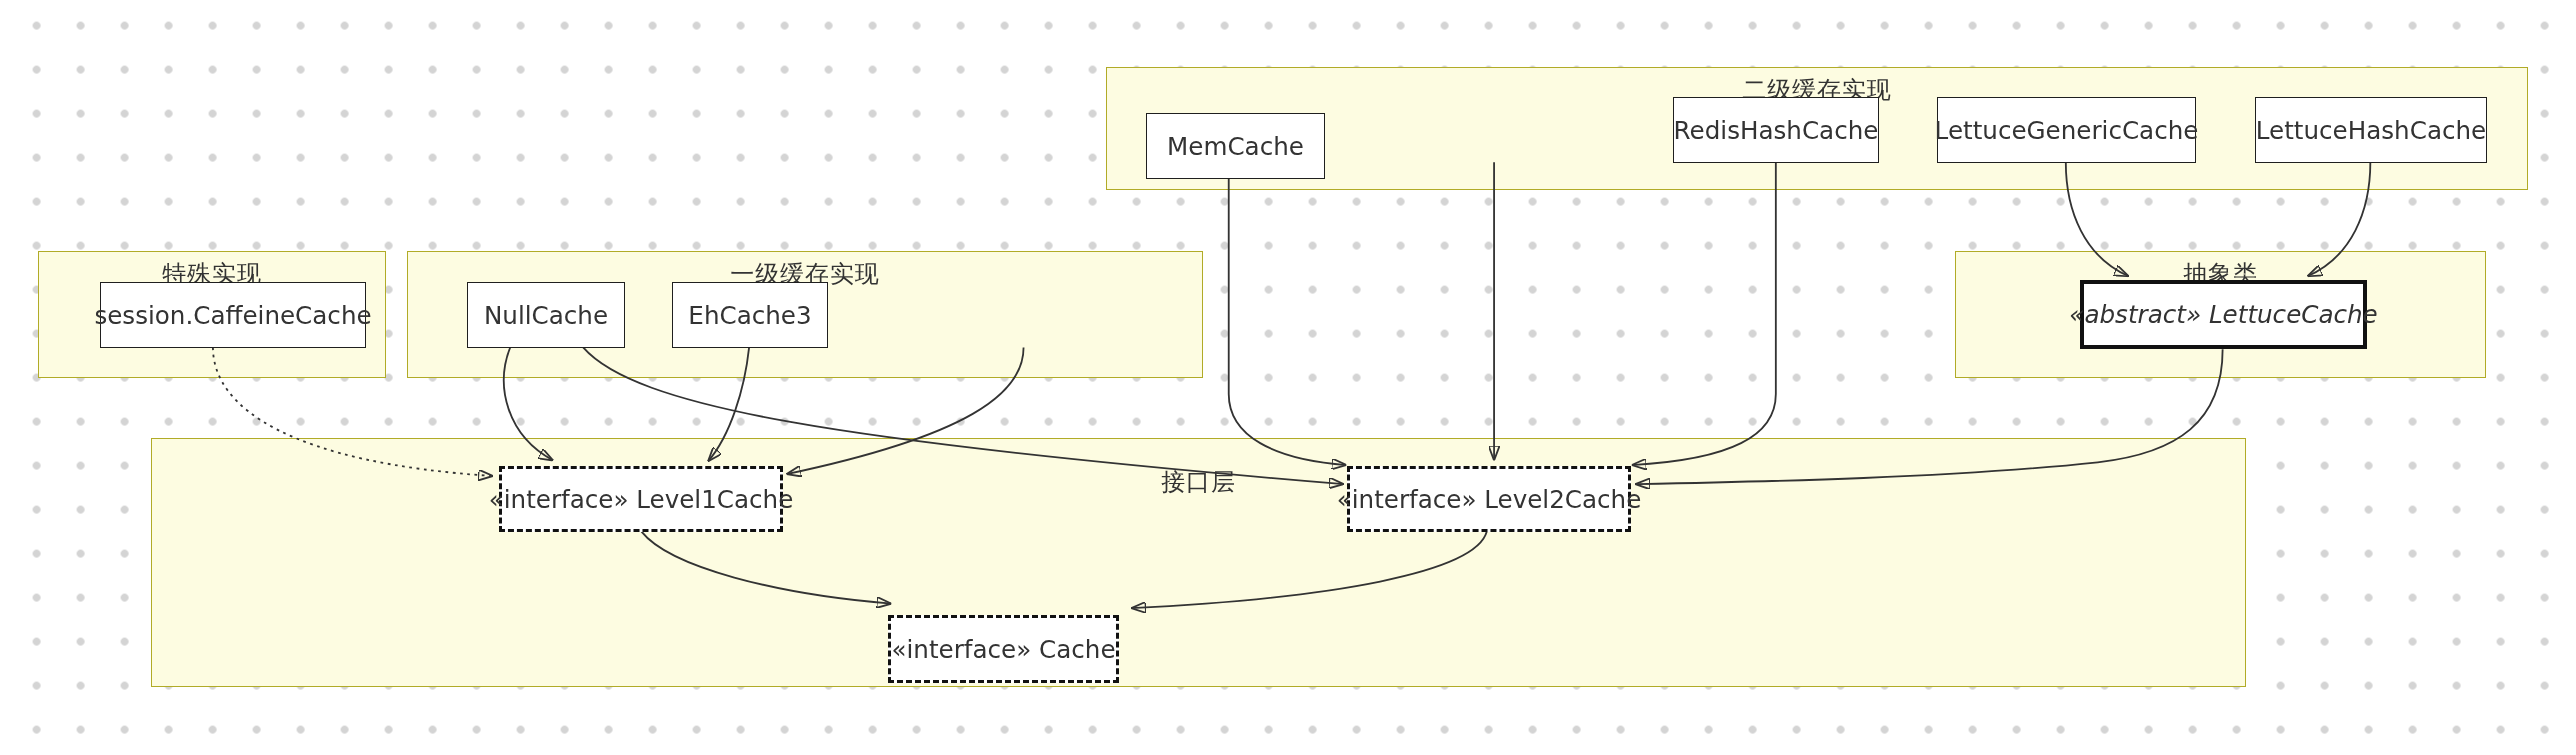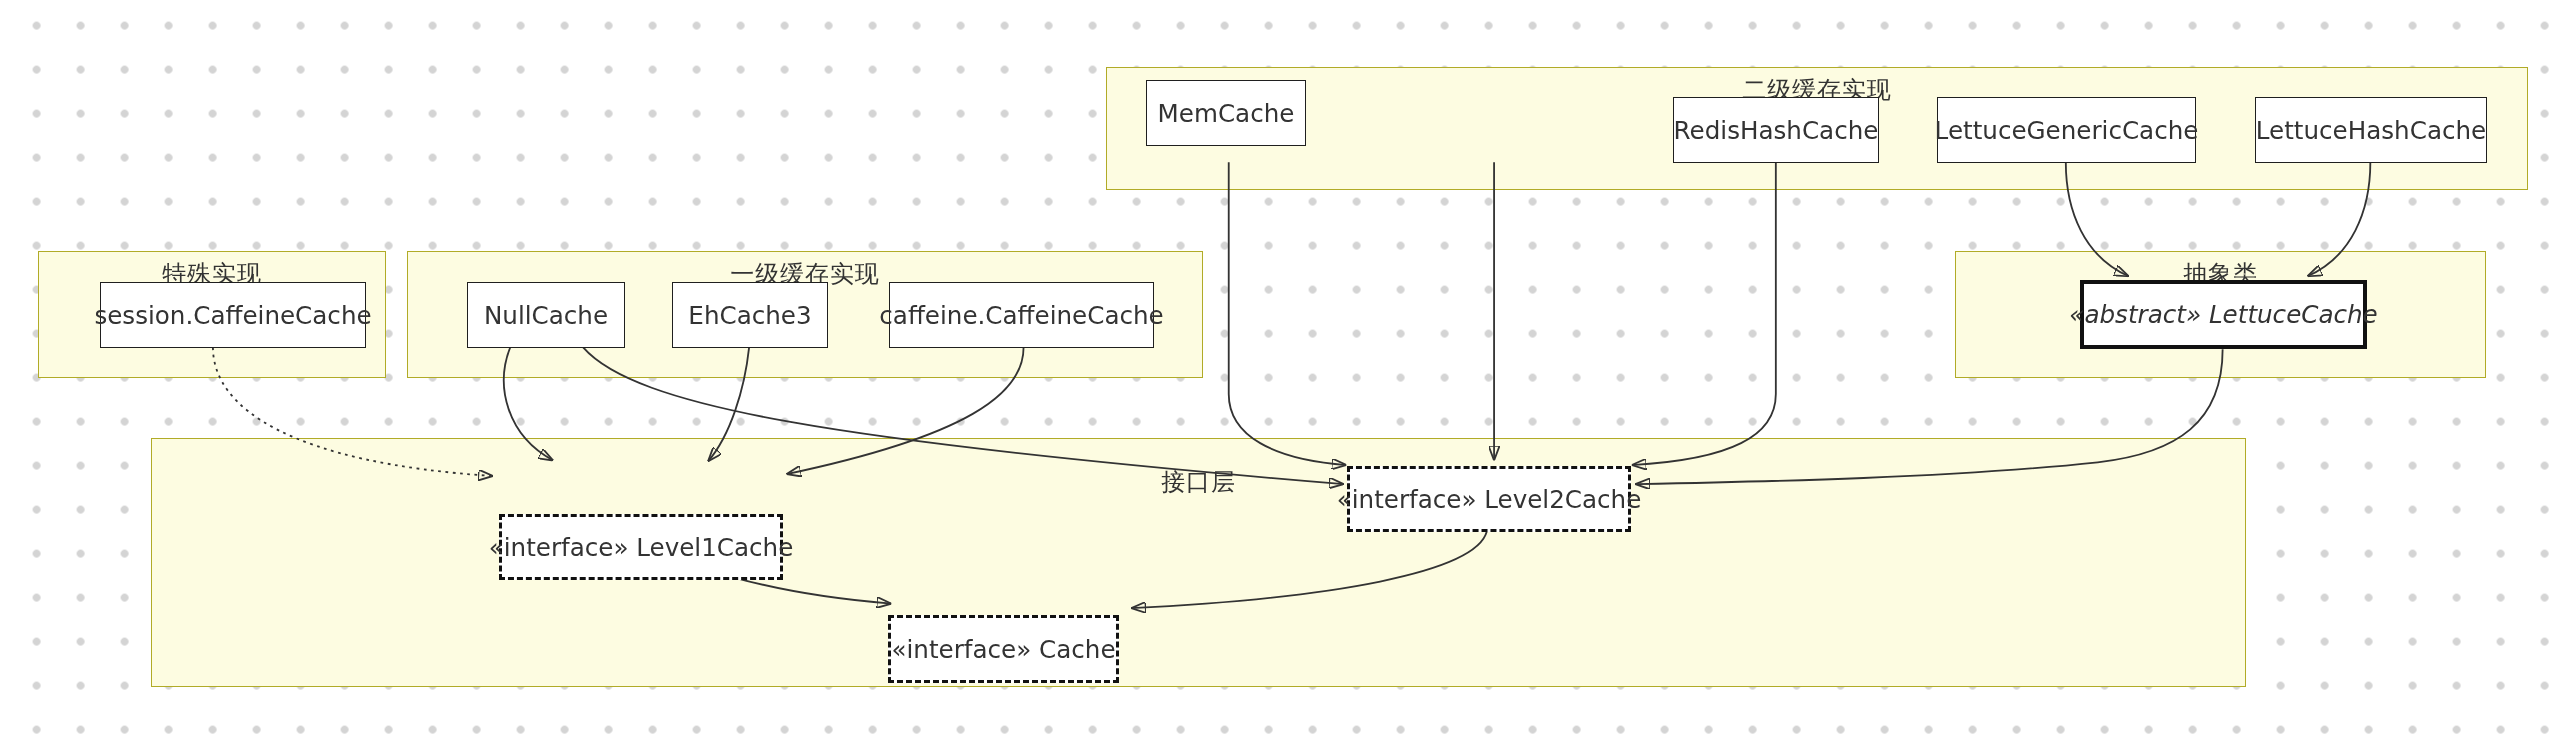--- a/index.html
+++ b/index.html
@@ -33,31 +33,31 @@
   svg.edges path.dotted{ stroke-dasharray:3 5; }
 
   
   #g-special    { left:38px;   top:251px; width:348px;  height:127px; }
   #g-level1impl { left:407px;  top:251px; width:796px;  height:127px; }
   #g-level2impl { left:1106px; top:67px;  width:1422px; height:123px; }
   #g-abstract   { left:1955px; top:251px; width:531px;  height:127px; }
   #g-interface  { left:151px;  top:438px; width:2095px; height:249px; }
 
   
-  #n-mem            { left:1146px; top:80px; width:160px; height:66px; }
+  #n-mem            { left:1146px; top:113px; width:179px; height:66px; }
   #n-redisgeneric   { left:1374px; top:97px; width:241px; height:66px; }
   #n-redishash      { left:1673px; top:97px; width:206px; height:66px; }
   #n-lettucegeneric { left:1937px; top:97px; width:259px; height:66px; }
   #n-lettucehash    { left:2255px; top:97px; width:232px; height:66px; }
   #n-session        { left:80px;   top:282px; width:266px; height:66px;margin-left:20px; }
   #n-null           { left:467px;  top:282px; width:158px; height:66px; }
   #n-eh             { left:672px;  top:282px; width:156px; height:66px; }
   #n-caffeine       { left:889px;  top:282px; width:265px; height:66px; }
   #n-lettuceabs     { left:2080px; top:280px; width:287px; height:69px; }
-  #n-level1         { left:499px;  top:466px; width:284px; height:66px;margin-top:48px; }
+  #n-level1         { left:499px;  top:466px; width:284px; height:66px; }
   #n-level2         { left:1347px; top:466px; width:284px; height:66px; }
   #n-cache          { left:888px;  top:590px; width:231px; height:68px;margin-top:25px; }
 </style>
 </head>
 <body>
 
 <div class="canvas">
 
   <div class="group" id="g-special">
     <div class="group-label">特殊实现</div>
@@ -110,23 +110,20 @@
   </div>
   <div class="node" id="n-session">
     <span>session.CaffeineCache</span>
   </div>
   <div class="node" id="n-null">
     <span>NullCache</span>
   </div>
   <div class="node" id="n-eh">
     <span>EhCache3</span>
   </div>
-  <div class="node" id="n-caffeine">
-    <span>caffeine.CaffeineCache</span>
-  </div>
   <div class="node abstract" id="n-lettuceabs">
     <span>«abstract» LettuceCache</span>
   </div>
   <div class="node dashed" id="n-level1">
     <span>«interface» Level1Cache</span>
   </div>
   <div class="node dashed" id="n-level2">
     <span>«interface» Level2Cache</span>
   </div>
   <div class="node dashed" id="n-cache">

